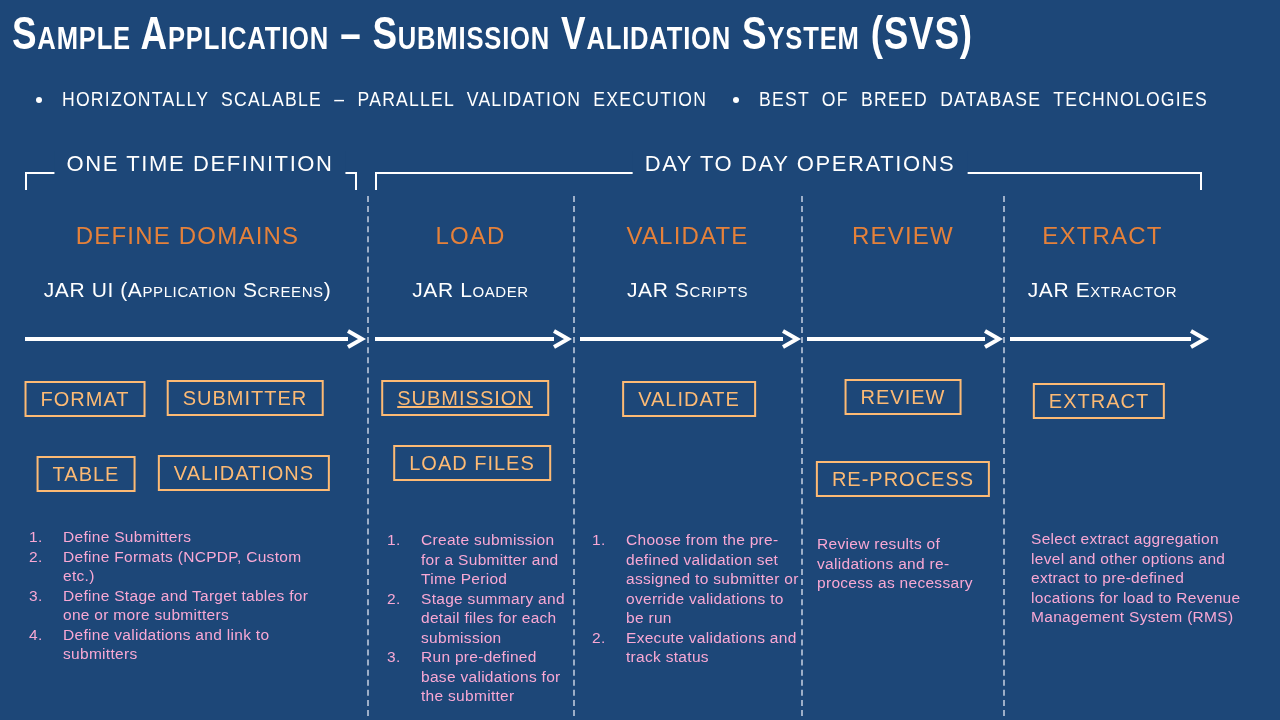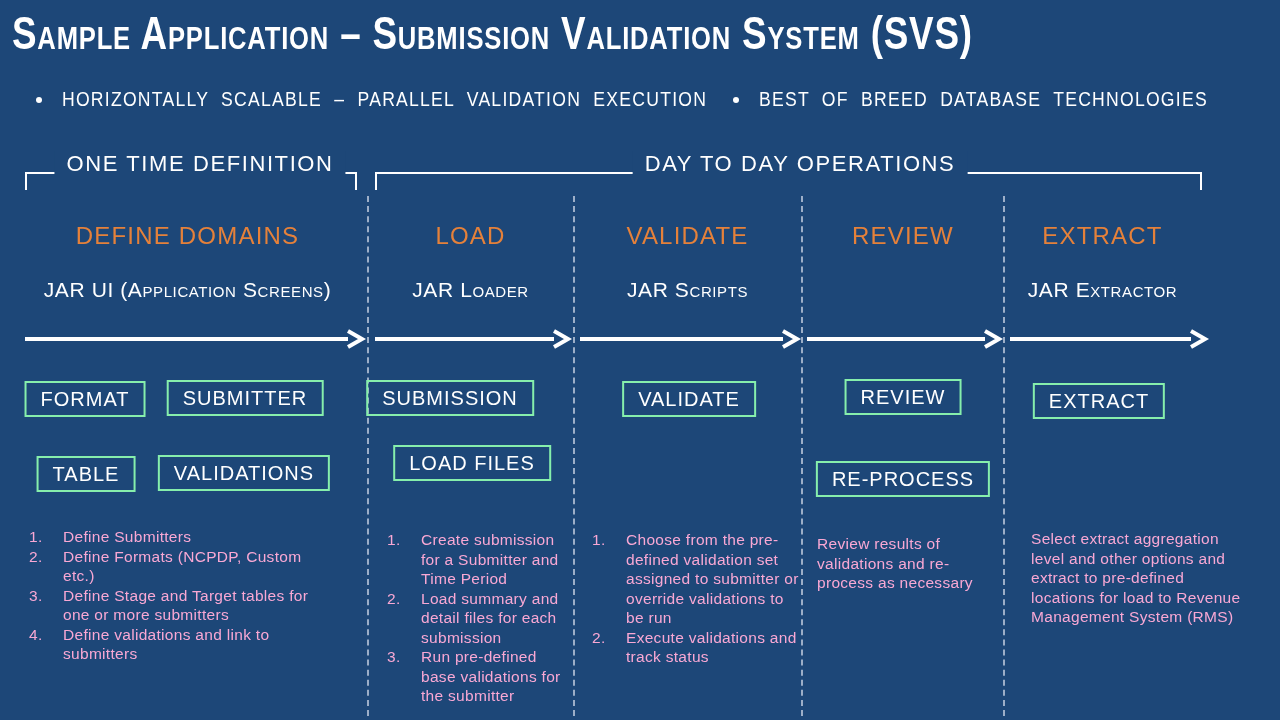--- a/index.html
+++ b/index.html
@@ -71,23 +71,23 @@
   .c1{left:15px;width:345px;}
   .c2{left:373px;width:195px;}
   .c3{left:580px;width:215px;}
   .c4{left:806px;width:194px;}
   .c5{left:1005px;width:195px;}
   
   .arrows{position:absolute;left:0;top:328px;width:1280px;height:22px;}
   
   .stepbox{
     position:absolute;transform:translateX(-50%);
-    border:2px solid #86efac;height:32px;line-height:32px;
+    border:2px solid #fdba74;height:32px;line-height:32px;
     padding:0 14px;font-size:20px;letter-spacing:1px;white-space:nowrap;
-    color:#ffffff;text-align:center;
+    color:#fdba74;text-align:center;
   }
   
   .notes{
     position:absolute;font-size:15.5px;line-height:19.5px;
     letter-spacing:0.3px;color:#f9a8d4;
   }
   ol.notes{list-style:none;margin:0;padding:0;counter-reset:n;}
   ol.notes li{counter-increment:n;position:relative;padding-left:38px;margin:0;}
   ol.notes li::before{
     content:counter(n) ".";position:absolute;left:4px;top:0;
@@ -148,39 +148,39 @@
         <path d="M783,3 L797,11 L783,19"></path>
       <line x1="807" y1="11" x2="985" y2="11"></line>
         <path d="M985,3 L999,11 L985,19"></path>
       <line x1="1010" y1="11" x2="1191" y2="11"></line>
         <path d="M1191,3 L1205,11 L1191,19"></path>
     </g>
   </svg>
 
   <div class="stepbox" style="left:85px;top:381px;">FORMAT</div>
   <div class="stepbox" style="left:245px;top:380px;">SUBMITTER</div>
-  <div class="stepbox" style="left:450px;top:380px;">SUBMISSION</div>
+  <div class="stepbox" style="left:465px;top:380px;text-decoration:underline;">SUBMISSION</div>
   <div class="stepbox" style="left:689px;top:381px;">VALIDATE</div>
   <div class="stepbox" style="left:903px;top:379px;">REVIEW</div>
   <div class="stepbox" style="left:1099px;top:383px;">EXTRACT</div>
   <div class="stepbox" style="left:86px;top:456px;">TABLE</div>
   <div class="stepbox" style="left:244px;top:455px;">VALIDATIONS</div>
   <div class="stepbox" style="left:472px;top:445px;">LOAD FILES</div>
   <div class="stepbox" style="left:903px;top:461px;">RE-PROCESS</div>
 
   <ol class="notes n1">
     <li>Define Submitters</li>
     <li>Define Formats (NCPDP, Custom etc.)</li>
     <li>Define Stage and Target tables for one or more submitters</li>
     <li>Define validations and link to submitters</li>
   </ol>
 
   <ol class="notes n2">
     <li>Create submission for a Submitter and Time Period</li>
-    <li>Load summary and detail files for each submission</li>
+    <li>Stage summary and detail files for each submission</li>
     <li>Run pre-defined base validations for the submitter</li>
   </ol>
 
   <ol class="notes n3">
     <li>Choose from the pre-defined validation set assigned to submitter or override validations to be run</li>
     <li>Execute validations and track status</li>
   </ol>
 
   <p class="notes n4">Review results of validations and re-process as necessary</p>
 

